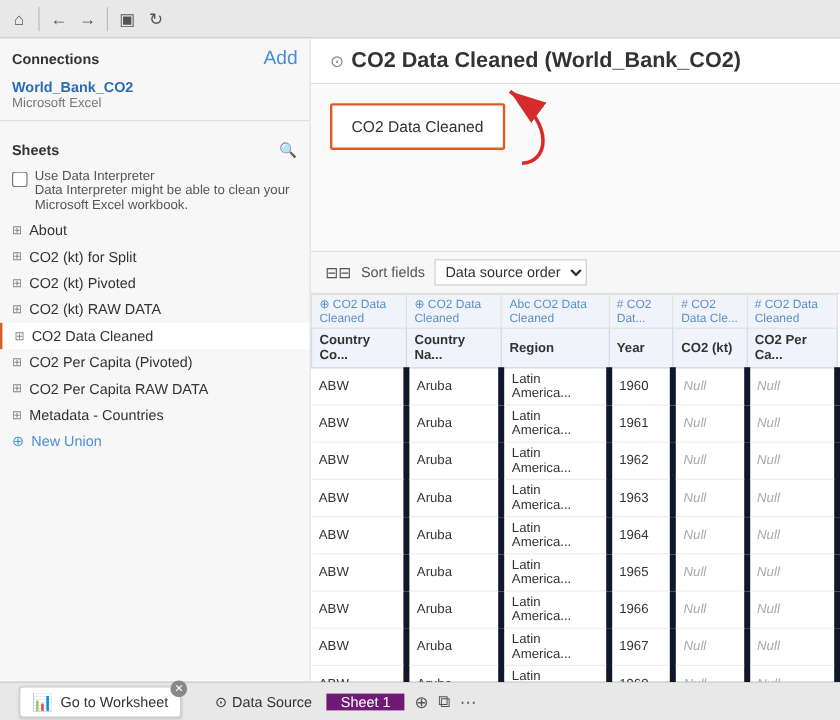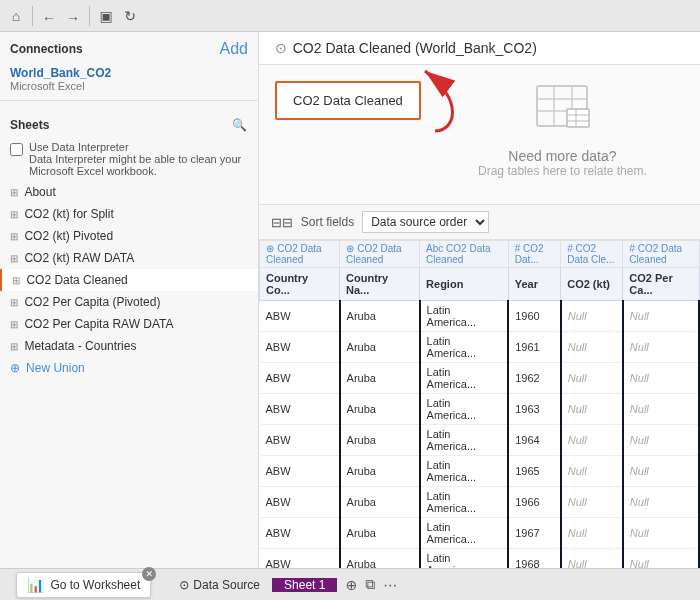--- a/index.html
+++ b/index.html
@@ -151,22 +151,22 @@
       align-items: center;
       padding: 8px 16px;
       border-bottom: 1px solid #e0e0e0;
       gap: 6px;
     }
     .page-title-icon {
       color: #888;
       font-size: 14px;
     }
     .page-title-text {
-      font-size: 14px;
-      font-weight: 400;
+      font-size: 18px;
+      font-weight: 700;
       color: #333;
     }
 
     
     .canvas-area {
       display: flex;
       padding: 16px;
       gap: 20px;
       border-bottom: 1px solid #e0e0e0;
       background: #fafafa;
@@ -257,21 +257,21 @@
       padding: 4px 6px;
       border: 1px solid #d0d8e8;
       color: #333;
       font-size: 11px;
     }
     .data-table tbody tr {
       border-bottom: 1px solid #eee;
     }
     .data-table tbody td {
       padding: 3px 6px;
-      border-right: 2px solid #0f172a;
+      border-right: 5px solid #0f172a;
       color: #333;
       font-size: 11px;
     }
     .data-table tbody td.null-val {
       color: #aaa;
       font-style: italic;
     }
 
     
     .bottom-bar {
@@ -452,37 +452,20 @@
         <svg class="arrow-svg" width="140" height="80" viewBox="0 0 140 80">
           <defs>
             <marker id="arrowhead" markerWidth="10" markerHeight="7" refX="10" refY="3.5" orient="auto">
               <polygon points="0 0, 10 3.5, 0 7" fill="#d42b2b"></polygon>
             </marker>
           </defs>
           <path d="M 100 70 C 120 70 130 40 90 10" stroke="#d42b2b" stroke-width="3" fill="none" marker-end="url(#arrowhead)"></path>
         </svg>
       </div>
 
-      <div class="need-more-data">
-        <div class="need-more-data-icon">
-          <svg width="60" height="50" viewBox="0 0 60 50">
-            <rect x="5" y="5" width="50" height="40" rx="2" fill="none" stroke="#ccc" stroke-width="2"></rect>
-            <line x1="5" y1="18" x2="55" y2="18" stroke="#ccc" stroke-width="1.5"></line>
-            <line x1="5" y1="30" x2="55" y2="30" stroke="#ccc" stroke-width="1.5"></line>
-            <line x1="22" y1="5" x2="22" y2="45" stroke="#ccc" stroke-width="1.5"></line>
-            <line x1="40" y1="5" x2="40" y2="45" stroke="#ccc" stroke-width="1.5"></line>
-            <rect x="35" y="28" width="22" height="18" rx="1" fill="#fff" stroke="#bbb" stroke-width="1.5"></rect>
-            <line x1="35" y1="34" x2="57" y2="34" stroke="#bbb" stroke-width="1"></line>
-            <line x1="35" y1="40" x2="57" y2="40" stroke="#bbb" stroke-width="1"></line>
-            <line x1="44" y1="28" x2="44" y2="46" stroke="#bbb" stroke-width="1"></line>
-          </svg>
-        </div>
-        <div class="need-more-data-title">Need more data?</div>
-        <div class="need-more-data-sub">Drag tables here to relate them.</div>
-      </div>
     </div>
 
     <div class="sort-bar">
       <span class="sort-bar-icon">⊟⊟</span>
       <span class="sort-bar-label">Sort fields</span>
       <select class="sort-bar-select">
         <option>Data source order</option>
         <option>Table name order</option>
       </select>
     </div>

